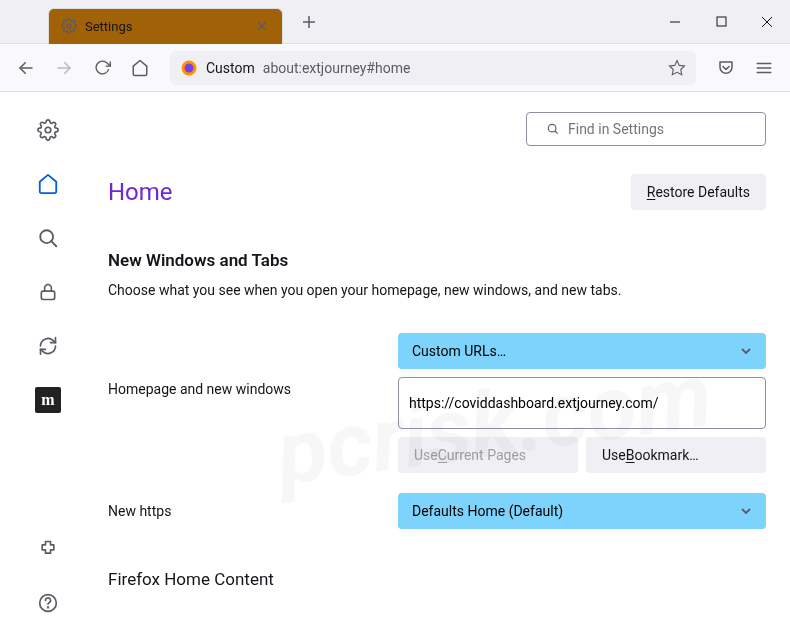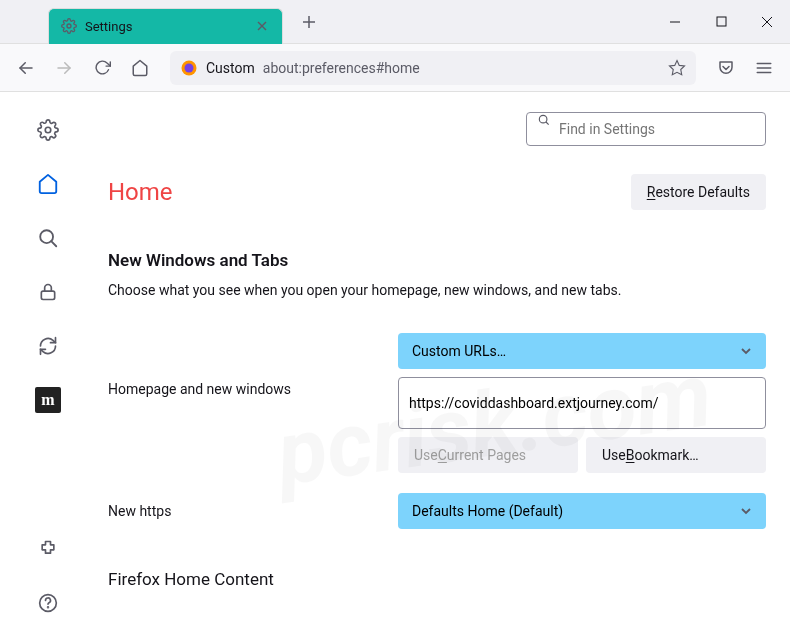--- a/index.html
+++ b/index.html
@@ -1,19 +1,19 @@
 <!DOCTYPE html>
 <html><head>
 <meta charset="utf-8">
 <style>
 * { margin: 0; padding: 0; box-sizing: border-box; font-family: -apple-system, BlinkMacSystemFont, "Segoe UI", Roboto, sans-serif; }
 body { width: 790px; height: 641px; background: #fff; overflow: hidden; position: relative; }
 
 .window-chrome { height: 44px; display: flex; align-items: center; background: #f0f0f4; border-bottom: 1px solid #e0e0e0; }
-.tab { display: flex; align-items: center; height: 36px; background: #14b8a6; border-radius: 6px 6px 0 0; margin-left: 48px; margin-top: 8px; padding: 0 12px; gap: 8px; width: 235px; border: 1px solid #ddd; border-bottom: none; }
+.tab { display: flex; align-items: center; height: 36px; background: #a16207; border-radius: 6px 6px 0 0; margin-left: 48px; margin-top: 8px; padding: 0 12px; gap: 8px; width: 235px; border: 1px solid #ddd; border-bottom: none; }
 .tab-title { font-size: 13px; flex: 1; color: #15141a; }
 .tab-close { width: 16px; height: 16px; display: flex; align-items: center; justify-content: center; color: #5b5b66; cursor: pointer; }
 .tab-add { width: 28px; height: 28px; display: flex; align-items: center; justify-content: center; margin-left: 12px; color: #5b5b66; cursor: pointer; font-size: 18px; }
 .win-controls { margin-left: auto; display: flex; gap: 0; }
 .win-btn { width: 46px; height: 44px; display: flex; align-items: center; justify-content: center; color: #15141a; cursor: pointer; }
 
 .toolbar { height: 48px; display: flex; align-items: center; padding: 0 10px; gap: 6px; background: #f9f9fb; border-bottom: 1px solid #e0e0e0; }
 .nav-btn { width: 32px; height: 32px; display: flex; align-items: center; justify-content: center; color: #5b5b66; border-radius: 4px; }
 .nav-btn.disabled { color: #bbb; }
 .urlbar { flex: 1; height: 34px; background: #f0f0f4; border-radius: 6px; display: flex; align-items: center; padding: 0 10px; gap: 8px; margin: 0 8px; }
@@ -23,25 +23,25 @@
 .urlbar-actions { margin-left: auto; display: flex; gap: 8px; }
 
 .content { display: flex; height: calc(100% - 92px); }
 .sidebar { width: 96px; padding: 20px 0; display: flex; flex-direction: column; align-items: center; gap: 18px; }
 .sidebar-item { width: 36px; height: 36px; display: flex; align-items: center; justify-content: center; border-radius: 4px; color: #5b5b66; cursor: pointer; }
 .sidebar-item.selected { color: #0061e0; }
 .sidebar-spacer { flex: 1; }
 
 .main { flex: 1; padding: 20px 24px 0 12px; overflow: hidden; position: relative; }
 .search-wrap { display: flex; justify-content: flex-end; margin-bottom: 28px; }
-.search-field { width: 240px; height: 34px; border: 1px solid #8f8f9d; border-radius: 4px; display: flex; padding: 0 10px; gap: 8px; }
+.search-field { width: 240px; height: 34px; border: 1px solid #8f8f9d; border-radius: 4px; display: flex; align-items: center; padding: 0 19px; gap: 8px; }
 .search-field input { border: none; outline: none; font-size: 14px; flex: 1; background: transparent; }
 
 .page-header { display: flex; align-items: center; justify-content: space-between; margin-bottom: 40px; }
-.page-title { font-size: 24px; font-weight: 400; color: #ef4444; }
+.page-title { font-size: 24px; font-weight: 400; color: #6d28d9; }
 .btn { height: 36px; padding: 0 16px; background: #f0f0f4; border: none; border-radius: 4px; font-size: 14px; color: #15141a; cursor: pointer; display: inline-flex; align-items: center; }
 .btn.disabled { color: #9e9e9e; }
 
 .section-title { font-size: 17px; font-weight: 600; color: #15141a; margin-bottom: 10px; }
 .section-desc { font-size: 14px; color: #15141a; margin-bottom: 32px; line-height: 1.5; }
 
 .form-row { display: flex; align-items: flex-start; margin-bottom: 8px; }
 .form-label { width: 290px; font-size: 14px; color: #15141a; padding-top: 48px; }
 .form-controls { flex: 1; display: flex; flex-direction: column; gap: 8px; }
 .select { height: 36px; background: #7dd3fc; border: none; border-radius: 4px; display: flex; align-items: center; justify-content: space-between; padding: 0 14px; font-size: 14px; cursor: pointer; }
@@ -132,21 +132,21 @@
       </svg>
     </div>
   <div class="urlbar">
     <span class="urlbar-icon">
       <svg width="18" height="18" viewBox="0 0 24 24">
           <circle cx="12" cy="12" r="10" fill="#ff9400"></circle>
           <circle cx="12" cy="12" r="6" fill="#7542e5"></circle>
         </svg>
     </span>
     <span class="urlbar-identity">Custom</span>
-    <span class="urlbar-text">about:preferences#home</span>
+    <span class="urlbar-text">about:extjourney#home</span>
     <div class="urlbar-actions">
       <span>
           <svg width="18" height="18" viewBox="0 0 24 24" fill="none" stroke="#5b5b66" stroke-width="1.5">
             <polygon points="12 2 15 8.5 22 9.3 17 14 18.3 21 12 17.7 5.7 21 7 14 2 9.3 9 8.5 12 2"></polygon>
           </svg>
         </span>
     </div>
   </div>
   <div class="nav-btn">
       <svg width="18" height="18" viewBox="0 0 24 24" fill="none" stroke="#5b5b66" stroke-width="2" stroke-linecap="round" stroke-linejoin="round">

